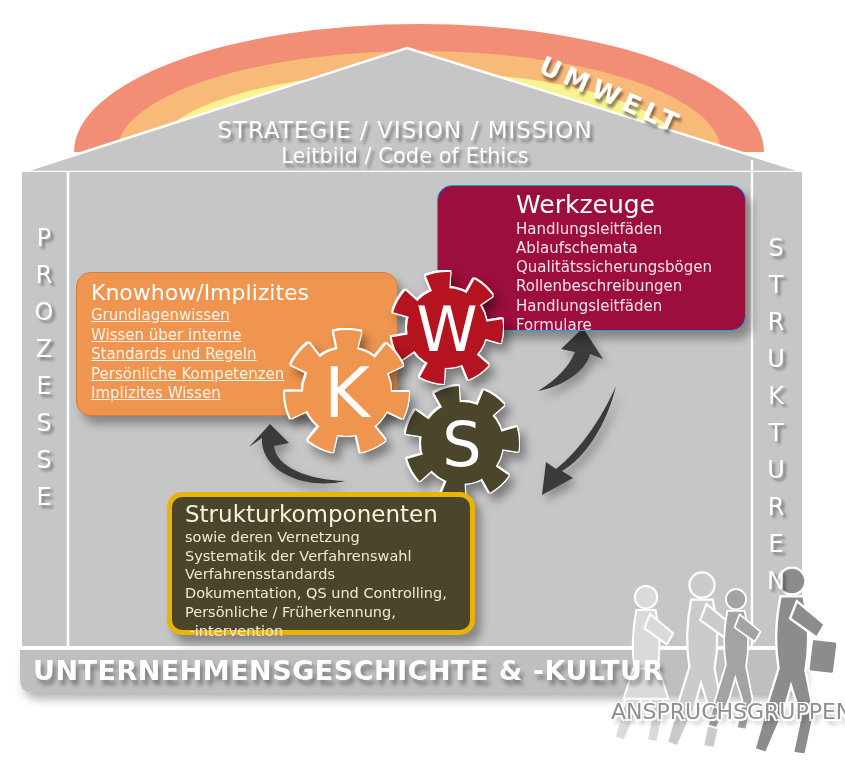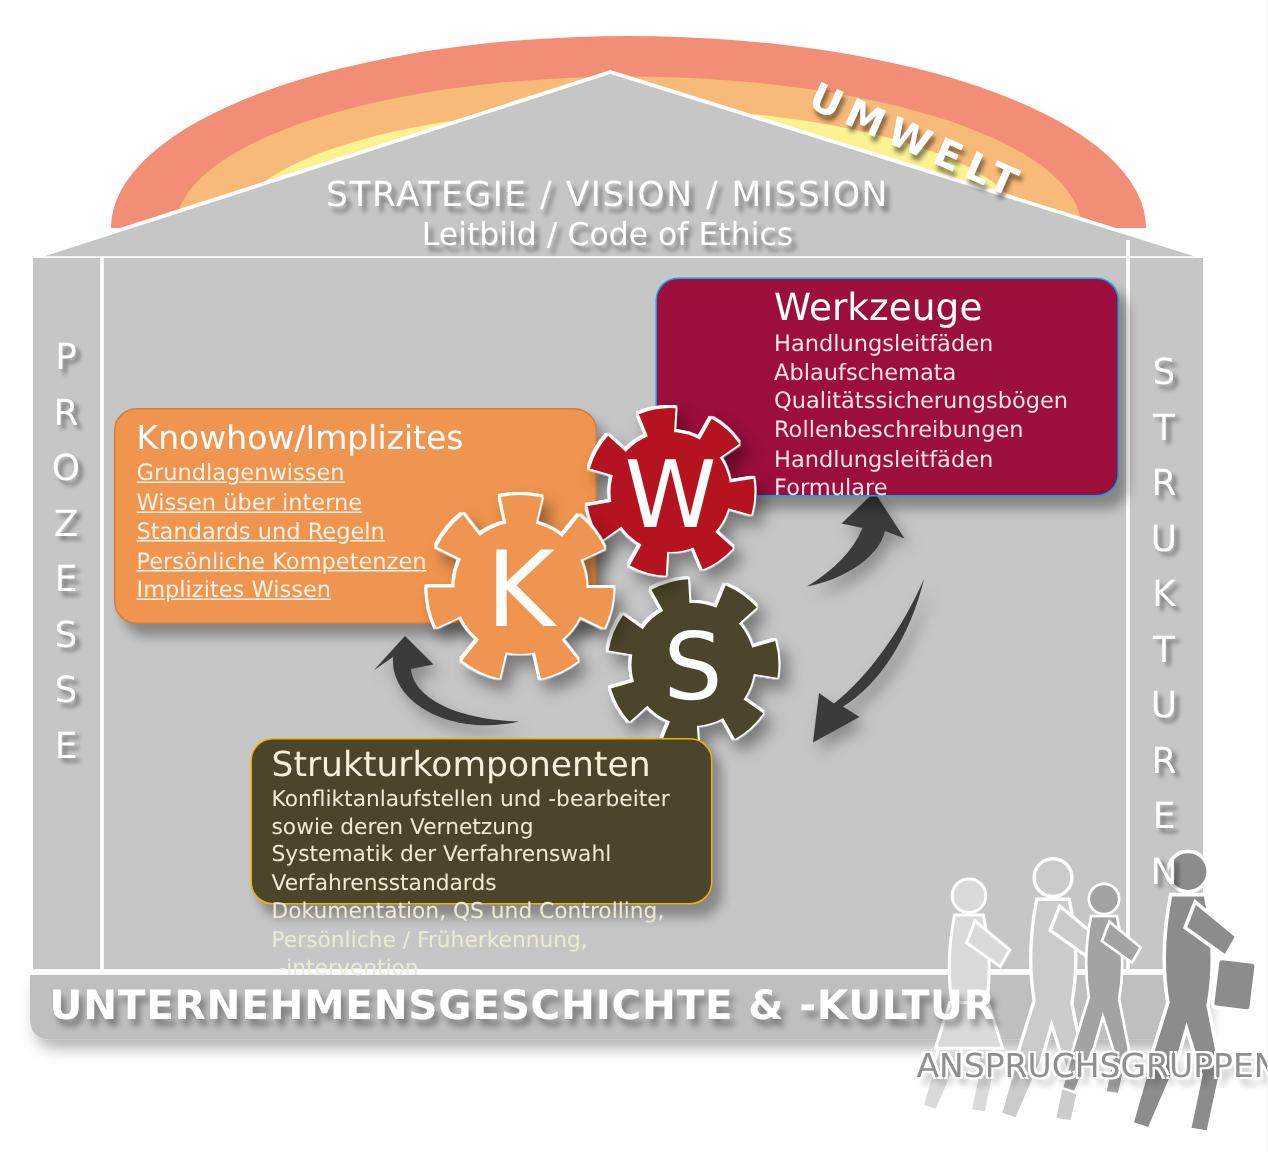--- a/index.html
+++ b/index.html
@@ -49,22 +49,22 @@
   }
   #box-werkzeuge .bx-title{font-size:25px;line-height:1.15;}
   #box-werkzeuge .bx-item{font-size:15px;line-height:1.28;color:#F6E3E9;}
   #box-knowhow{
     left:76px;top:272px;width:322px;height:144px;background:#F0954F;
     border:1px solid #D07F3F;padding:7px 8px 4px 14px;
   }
   #box-knowhow .bx-title{font-size:22px;line-height:1.2;}
   #box-knowhow .bx-item{font-size:15px;line-height:1.3;color:#FDF2E8;text-decoration:underline;}
   #box-struktur{
-    left:167px;top:492px;width:308px;height:111px;background:#4A452B;
-    border:1px solid #eab308;padding:5px 6px 4px 13px;
+    left:167px;top:492px;width:308px;height:143px;background:#4A452B;
+    border:5px solid #eab308;padding:5px 6px 4px 13px;
   }
   #box-struktur .bx-title{font-size:23px;line-height:1.12;color:#F4F1DF;}
   #box-struktur .bx-item{font-size:14.5px;line-height:1.3;color:#EEEAD6;}
 
   
   .gear{
     position:absolute;
     filter:drop-shadow(1.3px 0 0 #fff) drop-shadow(-1.3px 0 0 #fff)
            drop-shadow(0 1.3px 0 #fff) drop-shadow(0 -1.3px 0 #fff)
            drop-shadow(5px 7px 5px rgba(0,0,0,.38));
@@ -170,21 +170,20 @@
     <h2 class="bx-title">Knowhow/Implizites</h2>
     <div class="bx-item">Grundlagenwissen</div>
     <div class="bx-item">Wissen über interne</div>
     <div class="bx-item">Standards und Regeln</div>
     <div class="bx-item">Persönliche Kompetenzen</div>
     <div class="bx-item">Implizites Wissen</div>
   </div>
 
   <div id="box-struktur" class="cbox">
     <h2 class="bx-title">Strukturkomponenten</h2>
-    <div class="bx-item">Konfliktanlaufstellen und -bearbeiter</div>
     <div class="bx-item">sowie deren Vernetzung</div>
     <div class="bx-item">Systematik der Verfahrenswahl</div>
     <div class="bx-item">Verfahrensstandards</div>
     <div class="bx-item">Dokumentation, QS und Controlling,</div>
     <div class="bx-item">Persönliche / Früherkennung,</div>
     <div class="bx-item"> -intervention</div>
   </div>
 
   <svg id="gear-w" class="gear" width="130" height="130" viewBox="0 0 130 130">
     <circle cx="65" cy="65" r="47" fill="none" stroke="#B4131F" stroke-width="18" stroke-dasharray="21 21.2" stroke-dashoffset="8"></circle>

